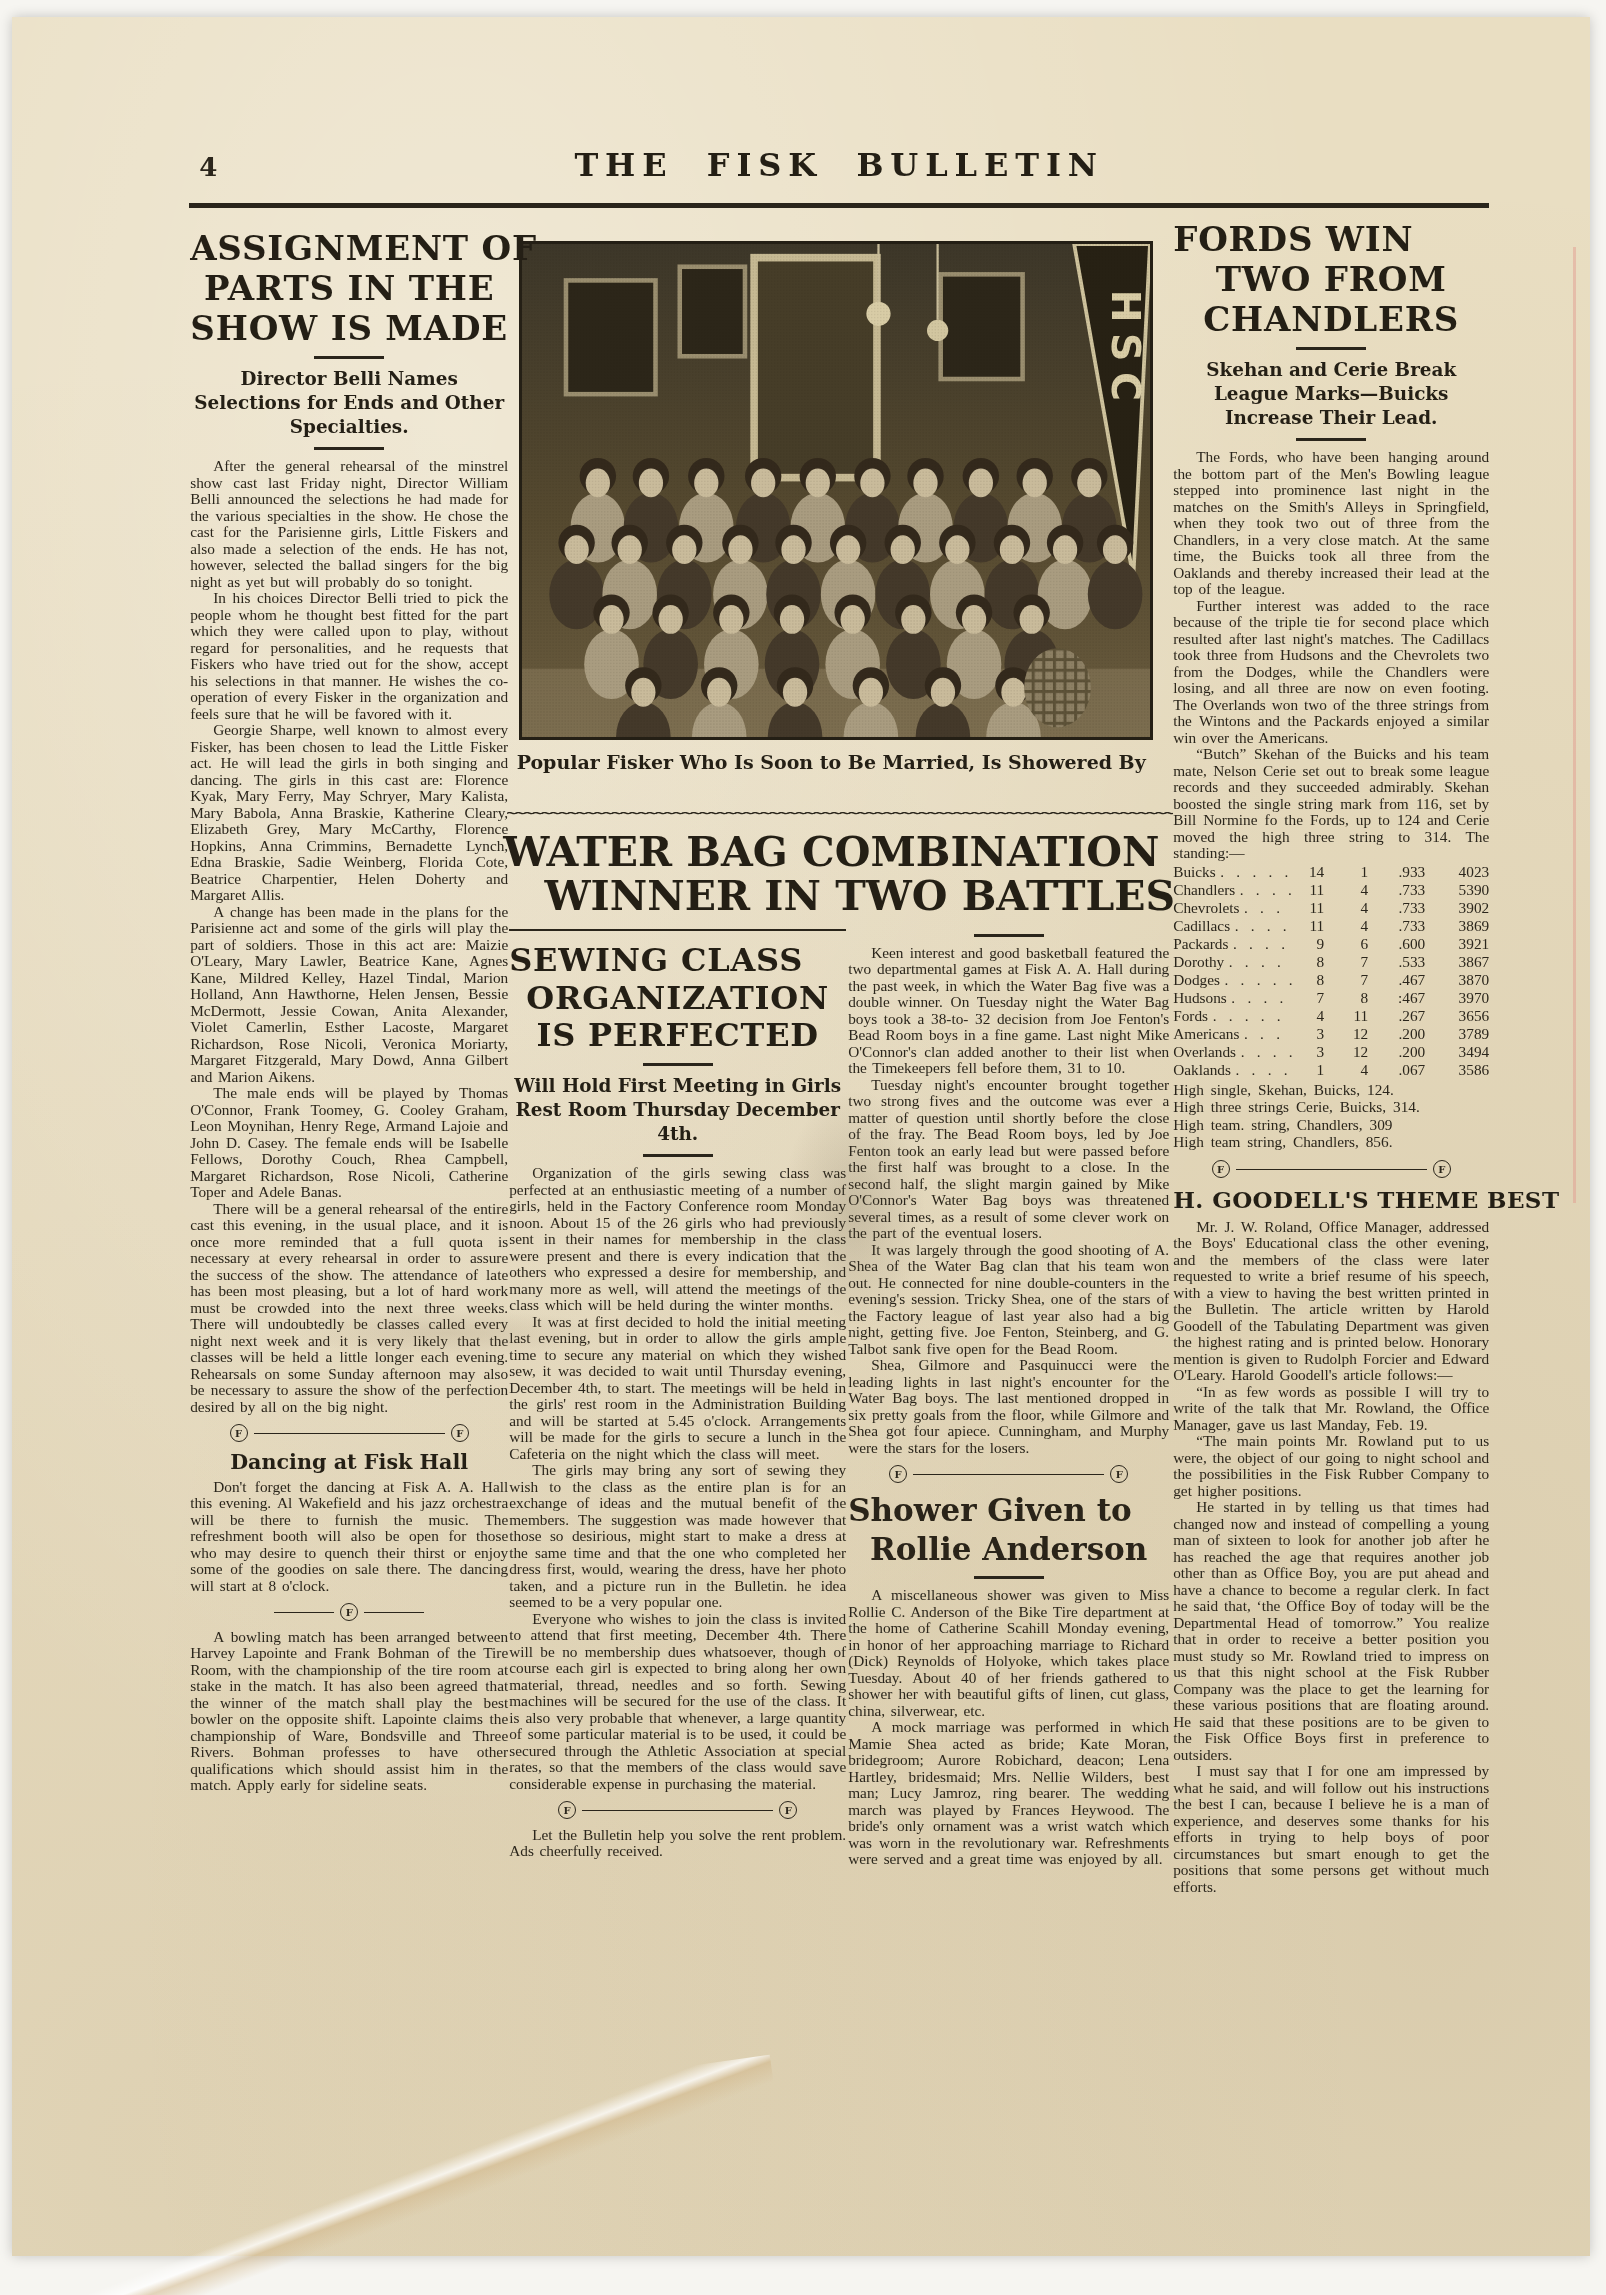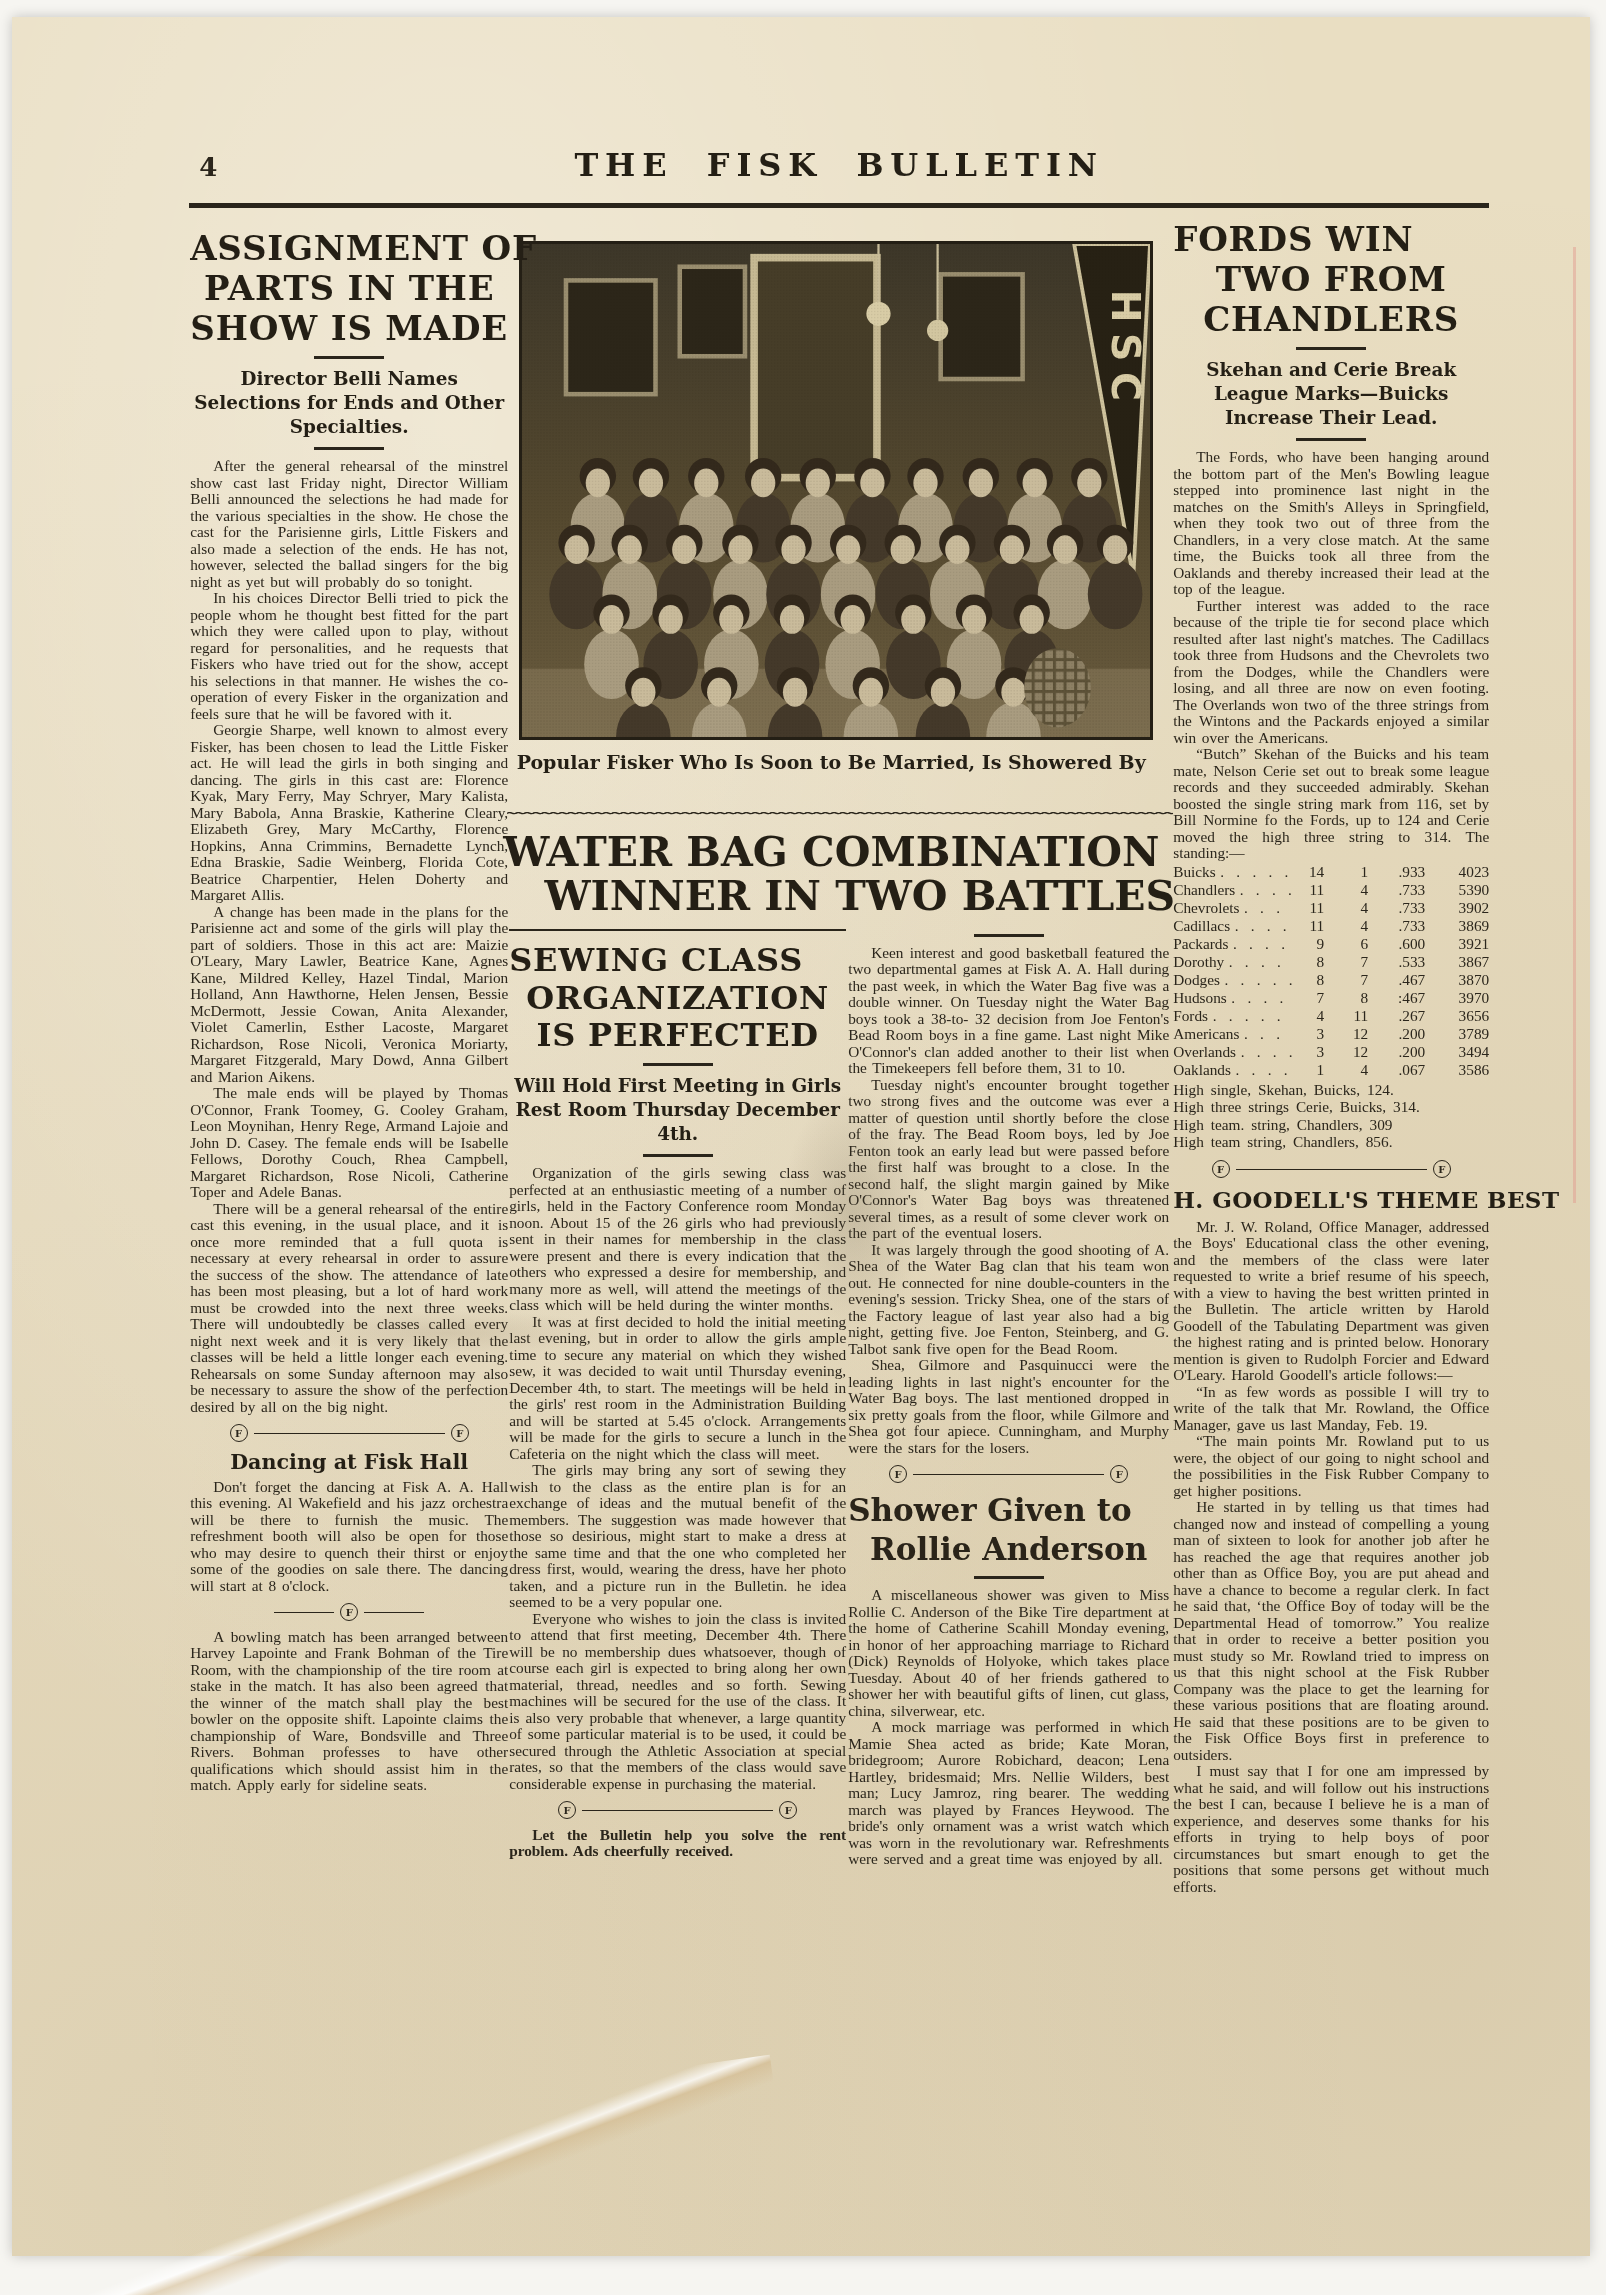--- a/index.html
+++ b/index.html
@@ -71,21 +71,21 @@
 
   .srule{width:70px;height:3.1px;background:#2a251b;margin:7.7px auto 7.7px auto;}
   .toprule{width:100%;height:2.3px;background:#2a251b;margin:0 0 10.7px 0;}
 
   .subhead{font-family:"DejaVu Serif",serif;font-weight:bold;font-size:18.4px;line-height:1.32;
     text-align:center;margin:1.5px 0;color:#241f15;}
 
   .xhead{font-family:"DejaVu Serif",serif;font-weight:bold;font-size:20.7px;text-align:center;margin:1.5px 0 4.6px 0;color:#241f15;}
 
   .p{font-size:15.3px;line-height:16.5px;text-align:justify;text-indent:23px;margin:0;word-spacing:1.9px;}
-  .p.bold{font-weight:bold;}
+  .p.bold{font-weight:normal;}
 
   .divf{display:flex;align-items:center;justify-content:center;gap:6.1px;margin:9.2px 0 7.7px 0;color:#2a251b;}
   .fmark{display:inline-flex;width:16px;height:16px;border:1.5px solid #2a251b;border-radius:50%;
     font-family:"DejaVu Serif",serif;font-size:10px;font-weight:bold;align-items:center;justify-content:center;flex:0 0 auto;}
   .dline{height:0;border-top:1.5px solid #2a251b;}
   .divf.wide .dline{width:191px;}
   .divf.mid .dline{width:60px;}
 
   
   .standings{margin:1.5px 0;}

